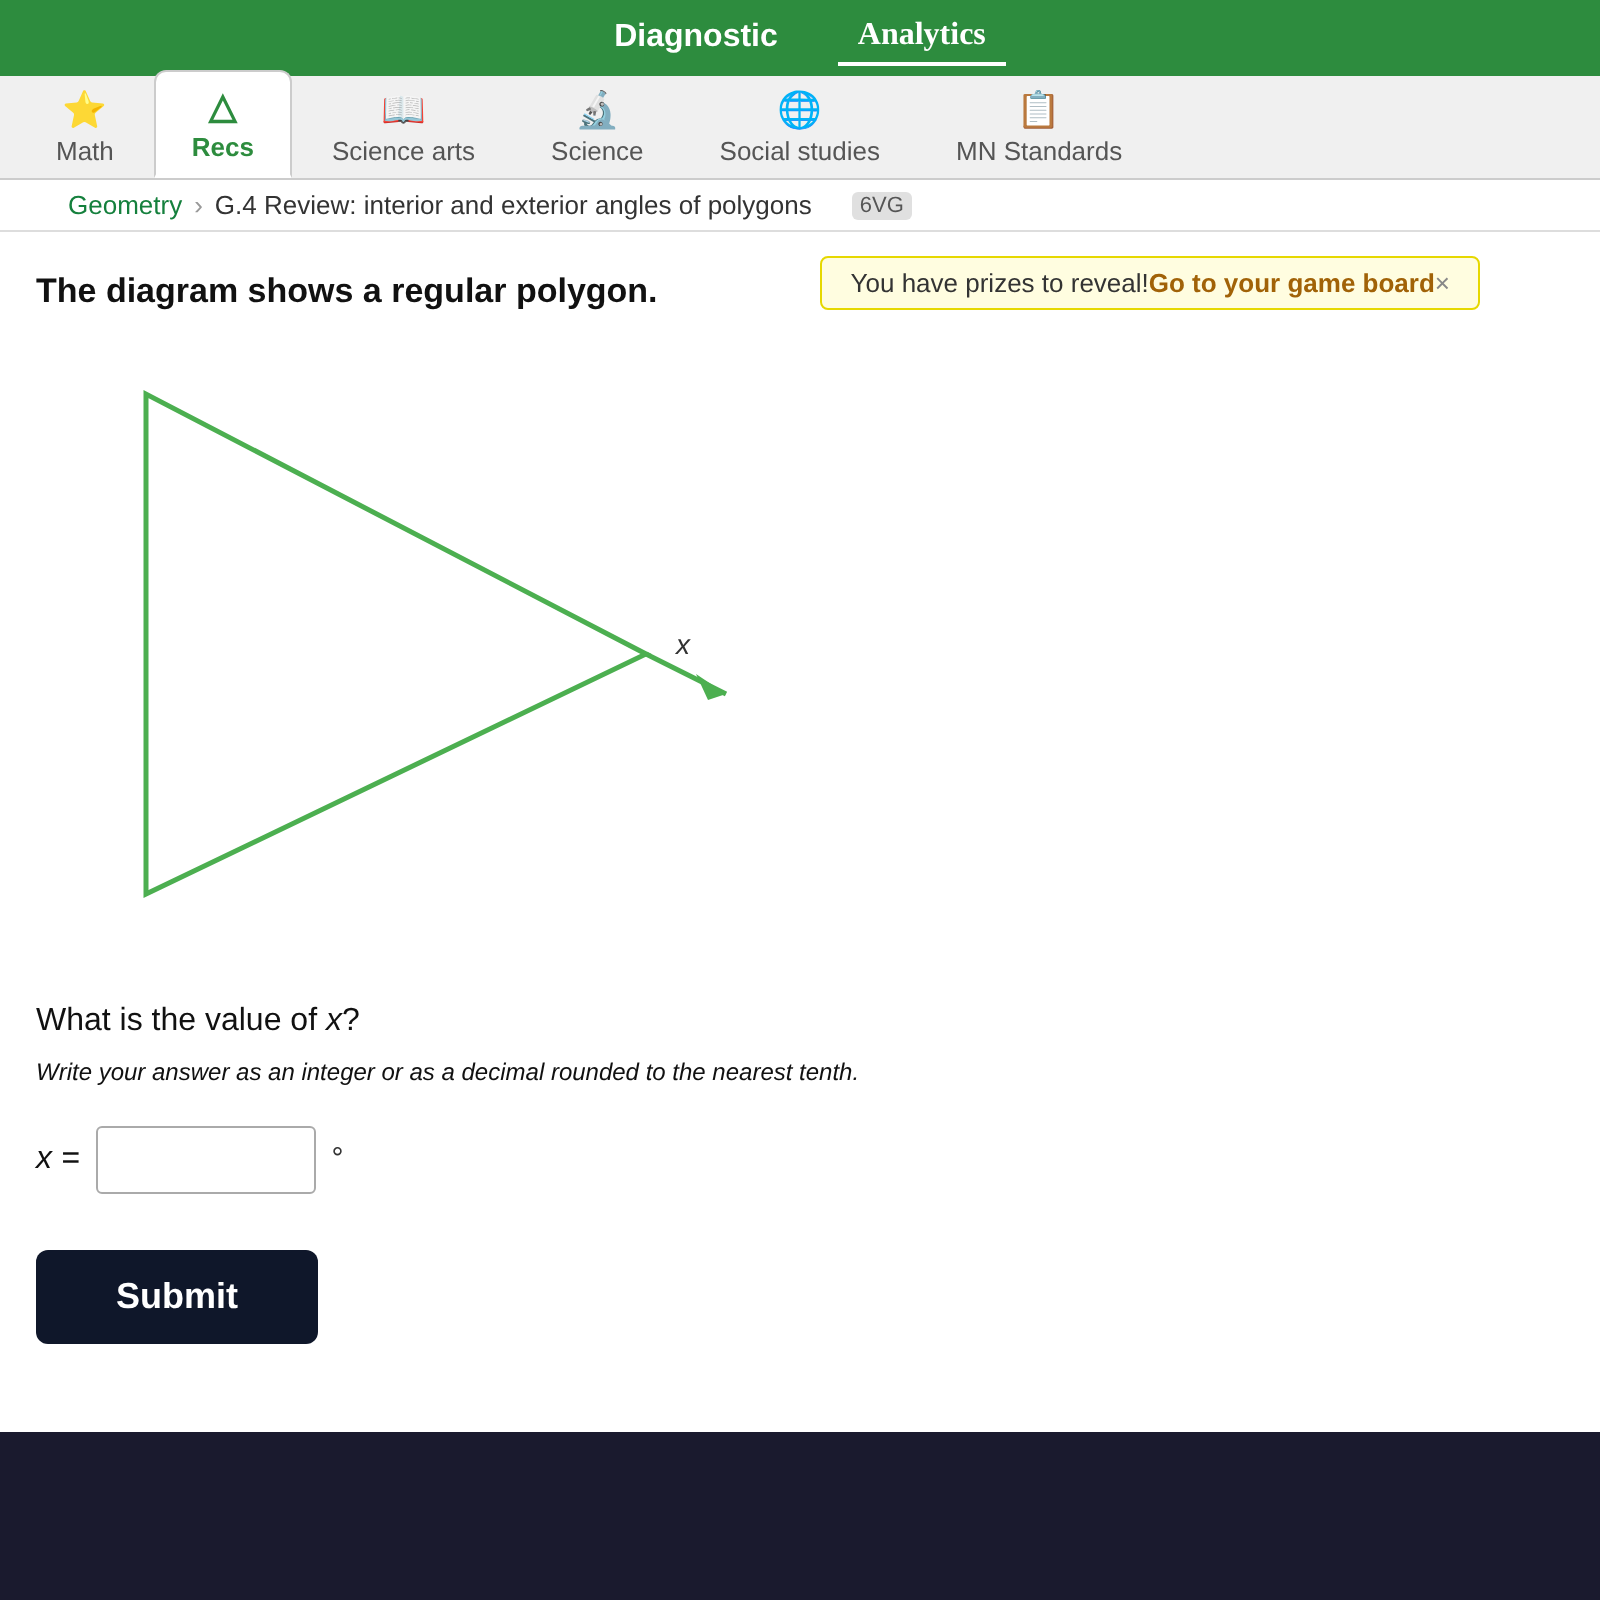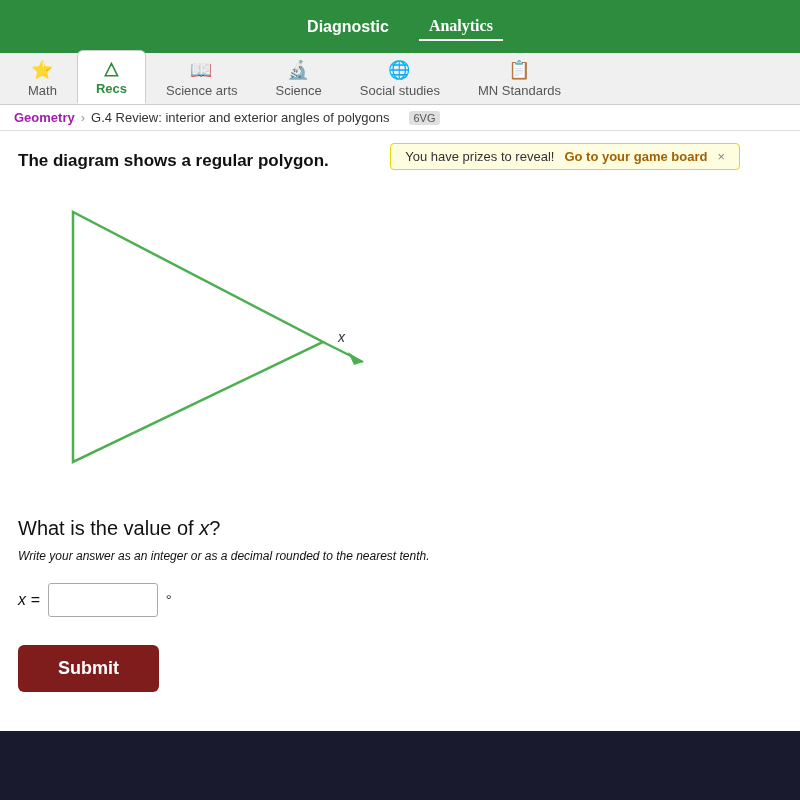--- a/index.html
+++ b/index.html
@@ -8,21 +8,21 @@
       width: 800px;
       height: 800px;
       font-family: Arial, sans-serif;
       background: #1a1a2e;
       overflow: hidden;
     }
 
     
     .top-nav {
       background: #2d8c3e;
-      height: 53px;
+      height: 38px;
       display: flex;
       align-items: center;
       padding: 0 10px;
     }
     .top-nav-items {
       display: flex;
       align-items: center;
       gap: 20px;
       margin-left: auto;
       margin-right: auto;
@@ -81,23 +81,24 @@
       color: #333;
       display: flex;
       align-items: center;
       border-bottom: 1px solid #ddd;
     }
     .breadcrumb-bar .sep {
       margin: 0 6px;
       color: #999;
     }
     .breadcrumb-link {
-      color: #a21caf;
-      cursor: pointer;
-      font-weight: 700;
+      color: #15803d;
+      cursor: pointer;
+      font-weight: 400;
+      margin-left: 20px;
     }
     .breadcrumb-current {
       color: #333;
       text-align: center;
     }
     .grade-badge {
       margin-left: 20px;
       background: #e0e0e0;
       border-radius: 3px;
       font-size: 11px;
@@ -116,21 +117,21 @@
     
     .prize-banner {
       background: #fffde0;
       border: 1px solid #e6d800;
       border-radius: 4px;
       padding: 5px 14px;
       font-size: 13px;
       color: #333;
       display: inline-flex;
       align-items: center;
-      gap: 10px;
+      gap: 0;
       margin-bottom: 10px;
       position: absolute;
       right: 60px;
       top: 12px;
       justify-content: space-between;
     }
     .prize-banner a {
       color: #a16207;
       font-weight: bold;
       cursor: pointer;
@@ -153,21 +154,21 @@
 
     
     .diagram-container {
       margin: 10px 0 20px 10px;
       width: 340px;
       height: 310px;
     }
 
     
     .question-body {
-      font-size: 20px;
+      font-size: 16px;
       color: #111;
       margin-bottom: 8px;
     }
     .question-body .x-var {
       font-style: italic;
     }
     .question-instruction {
       font-size: 12px;
       font-style: italic;
       color: #111;
@@ -197,21 +198,21 @@
       outline: none;
     }
     .degree-symbol {
       font-size: 15px;
       color: #333;
       font-style: normal;
     }
 
     
     .submit-btn {
-      background: #7f1d1d;
+      background: #0f172a;
       color: white;
       border: none;
       border-radius: 6px;
       padding: 13px 40px;
       font-size: 18px;
       font-weight: bold;
       cursor: pointer;
       margin-top: 4px;
     }
   </style>

